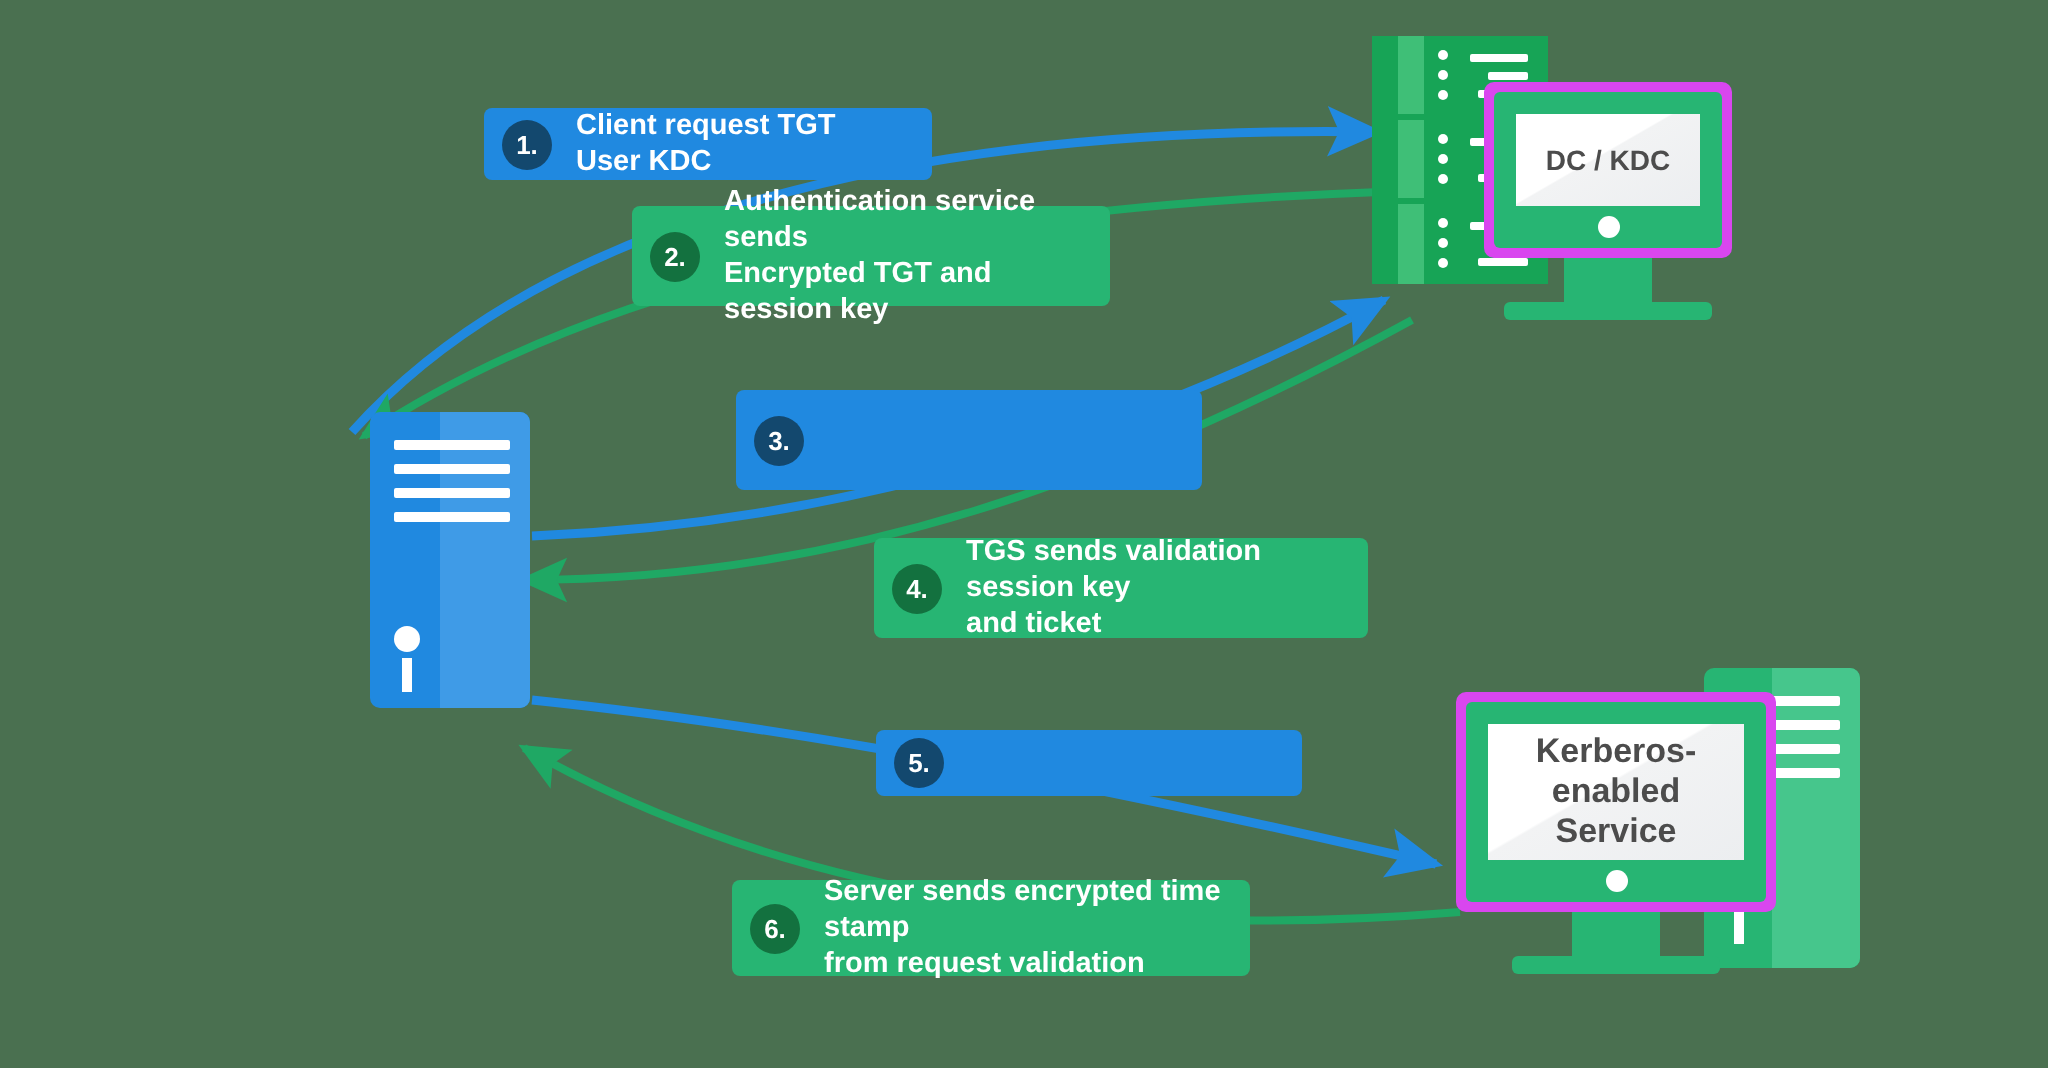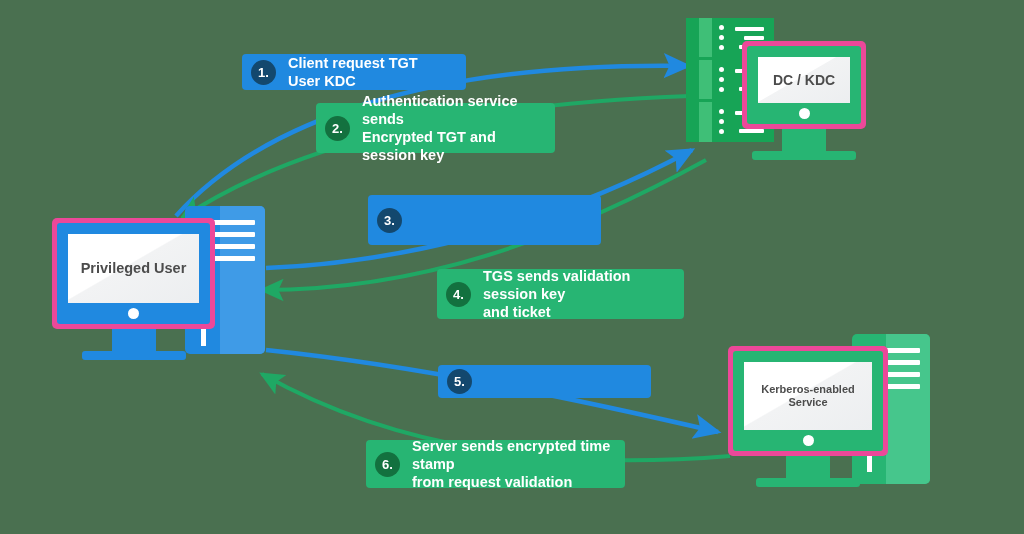--- a/index.html
+++ b/index.html
@@ -33,21 +33,21 @@
   
   .device { position: absolute; }
 
   
   .monitor { position: absolute; }
   .monitor .bezel-outer {
     position: absolute;
     left: 0; top: 0;
     width: 100%;
     box-sizing: border-box;
-    background: #ec4899;
+    background: #d946ef;
     border-radius: 5px;
     padding: 5px;
   }
   .monitor .bezel {
     box-sizing: border-box;
     width: 100%;
     height: 100%;
     border-radius: 3px;
     padding: 11px 11px 21px 11px;
     position: relative;
@@ -282,51 +282,39 @@
       <div class="tower" style="left:133px; top:4px; width:80px; height:148px; background:#2089e0;">
         <div class="tower-light" style="background:#3f9be7;"></div>
         <div class="vent" style="left:12px; top:14px; width:58px;"></div>
         <div class="vent" style="left:12px; top:26px; width:58px;"></div>
         <div class="vent" style="left:12px; top:38px; width:58px;"></div>
         <div class="vent" style="left:12px; top:50px; width:58px;"></div>
         <div class="pw-circle" style="left:12px; top:107px;"></div>
         <div class="pw-bar" style="left:16px; top:123px;"></div>
       </div>
 
-      <div class="monitor" style="left:0; top:16px; width:163px; height:140px;">
-        <div class="bezel-outer" style="height:111px;">
-          <div class="bezel" style="background:#2089e0;">
-            <div class="screen">
-              <span style="font-size:14.5px;">Privileged User</span>
-            </div>
-            <div class="power-dot"></div>
-          </div>
-        </div>
-        <div class="neck" style="top:111px; background:#2089e0;"></div>
-        <div class="foot" style="top:133px; background:#2089e0;"></div>
-      </div>
     </div>
 
     <div class="device" style="left:722px; top:332px; width:208px; height:154px;">
 
       <div class="tower" style="left:130px; top:2px; width:78px; height:150px; background:#27b573;">
         <div class="tower-light" style="background:#46c68c;"></div>
         <div class="vent" style="left:11px; top:14px; width:57px;"></div>
         <div class="vent" style="left:11px; top:26px; width:57px;"></div>
         <div class="vent" style="left:11px; top:38px; width:57px;"></div>
         <div class="vent" style="left:11px; top:50px; width:57px;"></div>
         <div class="pw-circle" style="left:11px; top:105px;"></div>
         <div class="pw-bar" style="left:15px; top:121px;"></div>
       </div>
 
       <div class="monitor" style="left:6px; top:14px; width:160px; height:140px;">
         <div class="bezel-outer" style="height:110px;">
           <div class="bezel" style="background:#27b573;">
             <div class="screen">
-              <span style="font-size:11px;">Kerberos-enabled
+              <span style="font-size:17px;">Kerberos-enabled
 Service</span>
             </div>
             <div class="power-dot"></div>
           </div>
         </div>
         <div class="neck" style="top:110px; background:#27b573;"></div>
         <div class="foot" style="top:132px; background:#27b573;"></div>
       </div>
     </div>
   </div>

